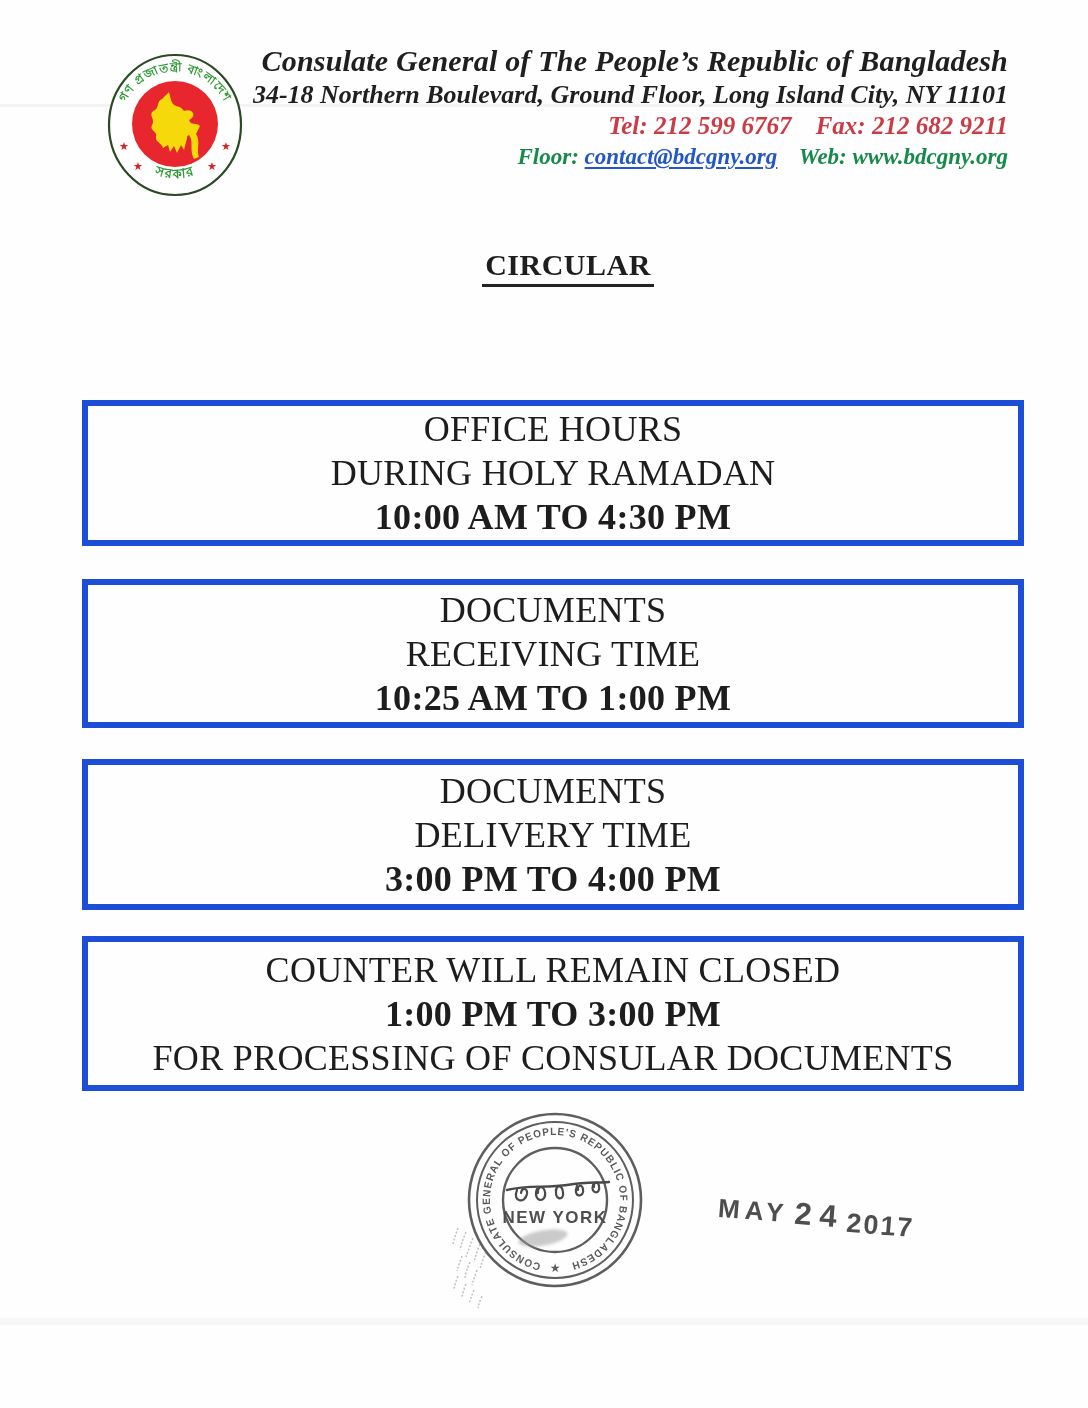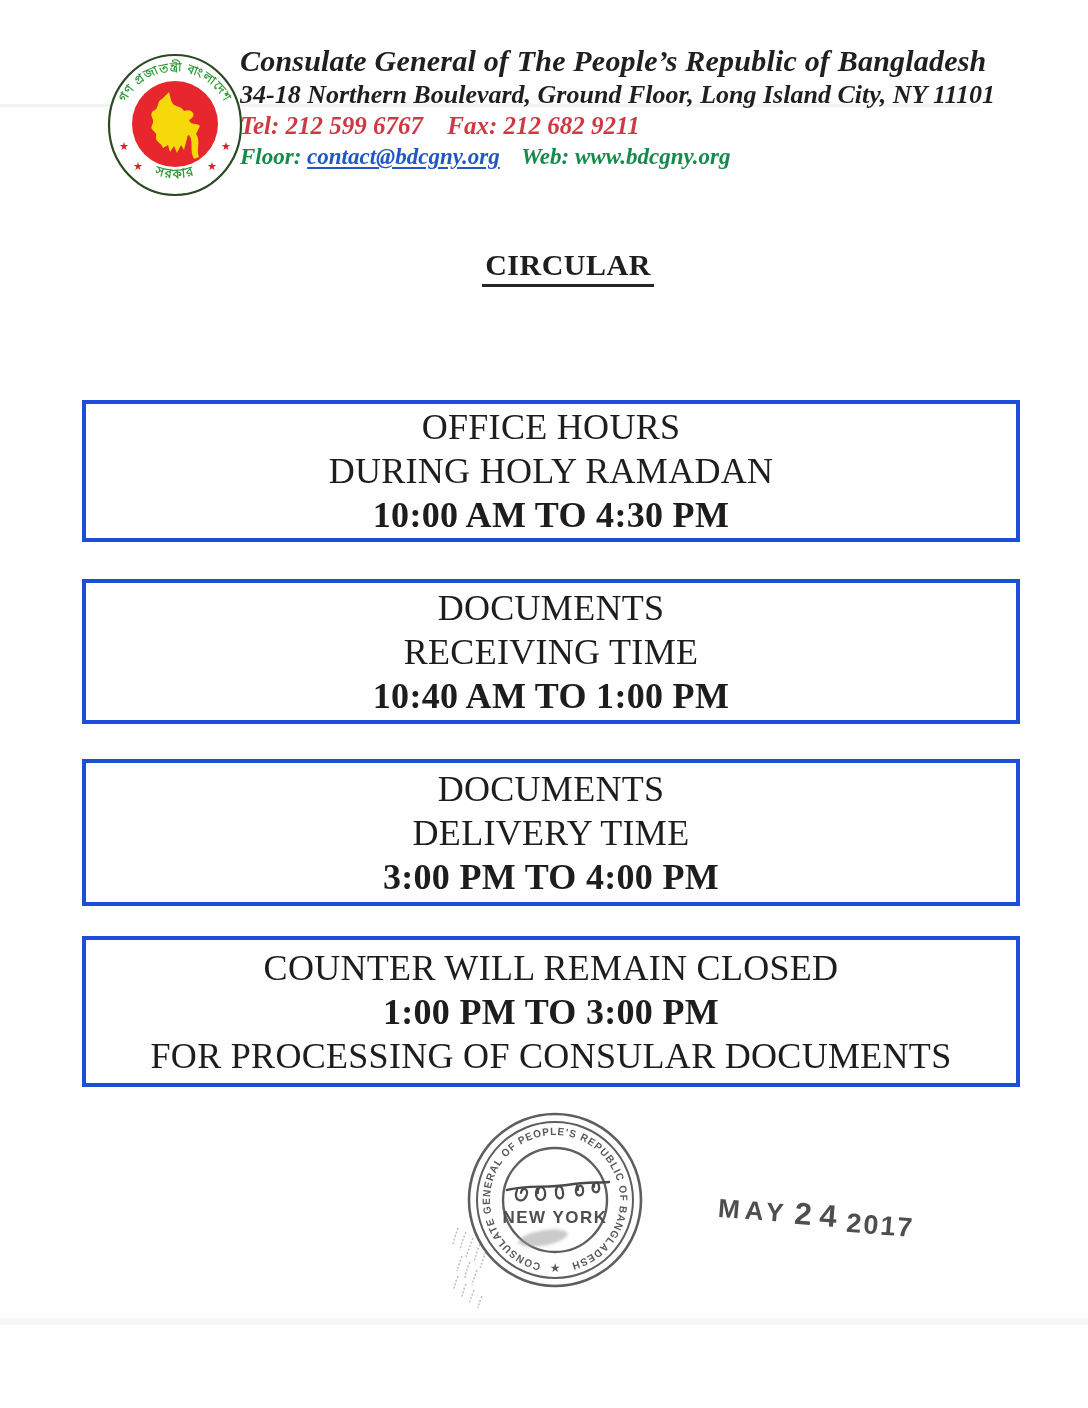--- a/index.html
+++ b/index.html
@@ -5,39 +5,39 @@
   html,body{margin:0;padding:0;background:#ffffff;}
   body{width:1088px;height:1408px;position:relative;font-family:"Liberation Serif",serif;}
   .page{position:absolute;left:0;top:0;width:1088px;height:1408px;background:#fefefe;overflow:hidden;}
 
   
   .scan-line-1{position:absolute;left:0;top:104px;width:980px;height:3px;background:#e9e9e9;opacity:.55;}
   .scan-line-2{position:absolute;left:0;top:1318px;width:1088px;height:7px;background:#efefef;opacity:.5;}
 
   
   .emblem{position:absolute;left:102px;top:50px;width:146px;height:150px;}
-  .letterhead-text{position:absolute;left:240px;top:42px;width:768px;text-align:left;
+  .letterhead-text{position:absolute;left:240px;top:42px;width:768px;text-align:right;
       font-style:italic;font-weight:bold;color:#1f1f1f;}
   .org-name{font-size:30px;line-height:37px;letter-spacing:.2px;}
   .address-line{font-size:26px;line-height:32px;}
   .telfax-line{font-size:25px;line-height:30px;color:#cc3b45;}
   .telfax-line .gap{display:inline-block;width:18px;}
   .emailweb-line{font-size:23px;line-height:32px;color:#168a4a;}
   .emailweb-line .gap{display:inline-block;width:16px;}
   .email-link{color:#2257c5;text-decoration:underline;text-underline-offset:3px;}
 
   
   .circular-title-wrap{position:absolute;left:4px;top:248px;width:1088px;text-align:center;margin-left:20px;}
   .circular-title{display:inline-block;font-size:30px;font-weight:bold;color:#1e1e1e;
       letter-spacing:.5px;border-bottom:3px solid #242424;padding:0 3px 2px 3px;}
   .intro-paragraph{position:absolute;left:94px;top:303px;width:916px;font-size:23px;
       line-height:34px;color:#242424;text-align:justify;text-indent:58px;}
 
   
-  .notice-box{position:absolute;left:82px;width:930px;border:4px solid #1d4ed8;background:#fefefe;
+  .notice-box{position:absolute;left:82px;width:930px;border:6px solid #1d4ed8;background:#fefefe;
       display:flex;flex-direction:column;justify-content:center;align-items:center;color:#1d1d1d;}
   .box-1{top:400px;height:134px;}
   .box-2{top:579px;height:137px;}
   .box-3{top:759px;height:139px;}
   .box-4{top:936px;height:143px;}
   .box-line{font-size:36px;line-height:44px;white-space:nowrap;letter-spacing:.3px;}
   .box-line.bold{font-weight:bold;}
 
   
   .seal-stamp{position:absolute;left:460px;top:1105px;width:190px;height:190px;opacity:.92;}
@@ -105,21 +105,21 @@
 
   <div class="notice-box box-1">
     <div class="box-line">OFFICE HOURS</div>
     <div class="box-line">DURING HOLY RAMADAN</div>
     <div class="box-line bold">10:00 AM TO 4:30 PM</div>
   </div>
 
   <div class="notice-box box-2">
     <div class="box-line">DOCUMENTS</div>
     <div class="box-line">RECEIVING TIME</div>
-    <div class="box-line bold">10:40 AM TO 1:00 PM</div>
+    <div class="box-line bold">10:25 AM TO 1:00 PM</div>
   </div>
 
   <div class="notice-box box-3">
     <div class="box-line">DOCUMENTS</div>
     <div class="box-line">DELIVERY TIME</div>
     <div class="box-line bold">3:00 PM TO 4:00 PM</div>
   </div>
 
   <div class="notice-box box-4">
     <div class="box-line">COUNTER WILL REMAIN CLOSED</div>

